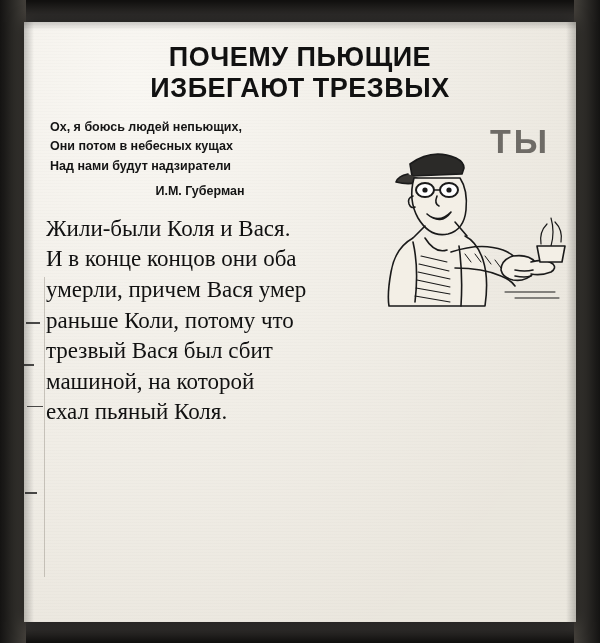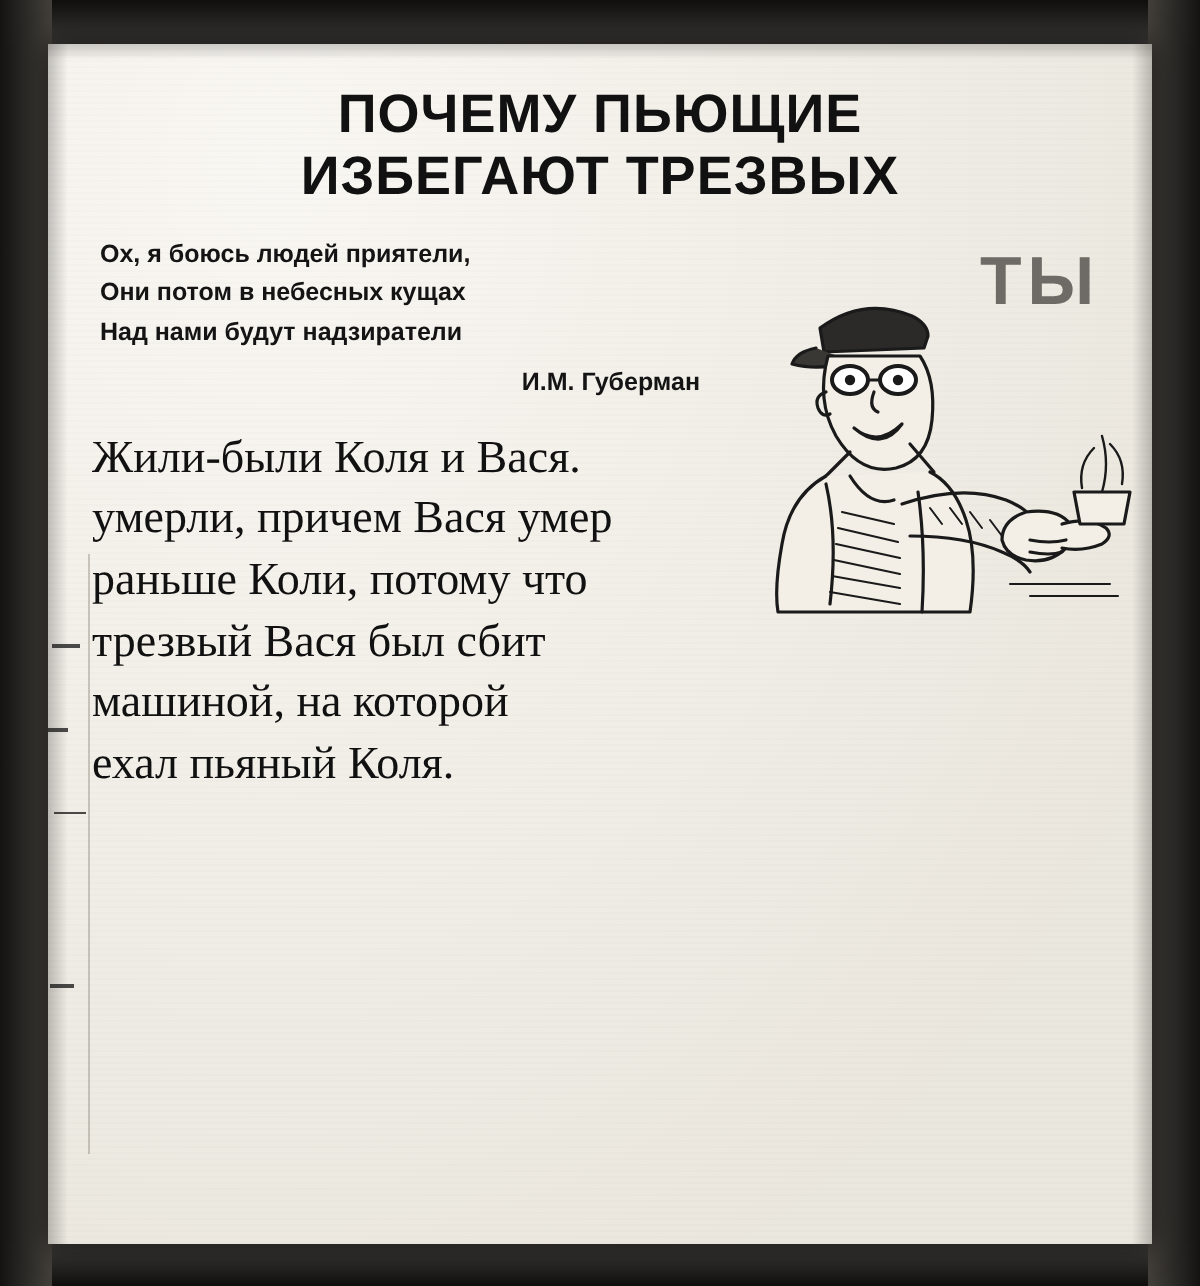--- a/index.html
+++ b/index.html
@@ -100,21 +100,21 @@
     margin-left: 8px;
   }
   .epigraph div { white-space: nowrap; }
   .epigraph-author {
     font-family: "Liberation Sans", sans-serif;
     font-weight: bold;
     font-size: 12.5px;
     color: #141414;
     width: 300px;
     margin-left: 8px;
-    text-align: right;
+    text-align: center;
     margin-top: 7px;
   }
 
   
   .illustration {
     position: absolute;
     right: 6px;
     top: 100px;
     width: 215px;
     height: 185px;
@@ -185,21 +185,21 @@
 
     <div class="content">
 
       <h1 class="headline">
         <span>ПОЧЕМУ ПЬЮЩИЕ</span>
         <span class="line2">ИЗБЕГАЮТ ТРЕЗВЫХ</span>
       </h1>
 
       <div class="epigraph-block">
         <div class="epigraph">
-          <div>Ох, я боюсь людей приятели,</div>
+          <div>Ох, я боюсь людей непьющих,</div>
           <div>Они потом в небесных кущах</div>
           <div>Над нами будут надзиратели</div>
         </div>
         <div class="epigraph-author">И.М. Губерман</div>
       </div>
 
       <div class="illustration">
         <div class="illus-word">ТЫ</div>
         <svg width="215" height="185" viewBox="0 0 215 185">
           <g fill="none" stroke="#1a1a1a" stroke-width="1.6" stroke-linecap="round" stroke-linejoin="round">
@@ -241,20 +241,21 @@
             <path d="M196 96 q4 14 0 28 M200 100 q8 8 6 20 M192 102 q-8 8 -6 20" stroke-width="1.2"></path>
             <path d="M182 124 l28 0 l-3 16 l-22 0 z" fill="#f3efe6"></path>
 
             <path d="M150 170 l50 0 M160 176 l44 0" stroke-width="1"></path>
           </g>
         </svg>
       </div>
 
       <div class="body-text">
         <p>Жили-были Коля и Вася.</p>
+        <p>И в конце концов они оба</p>
         <p>умерли, причем Вася умер</p>
         <p>раньше Коли, потому что</p>
         <p>трезвый Вася был сбит</p>
         <p>машиной, на которой</p>
         <p>ехал пьяный Коля.</p>
       </div>
 
     </div>
   </div>
 </div>

